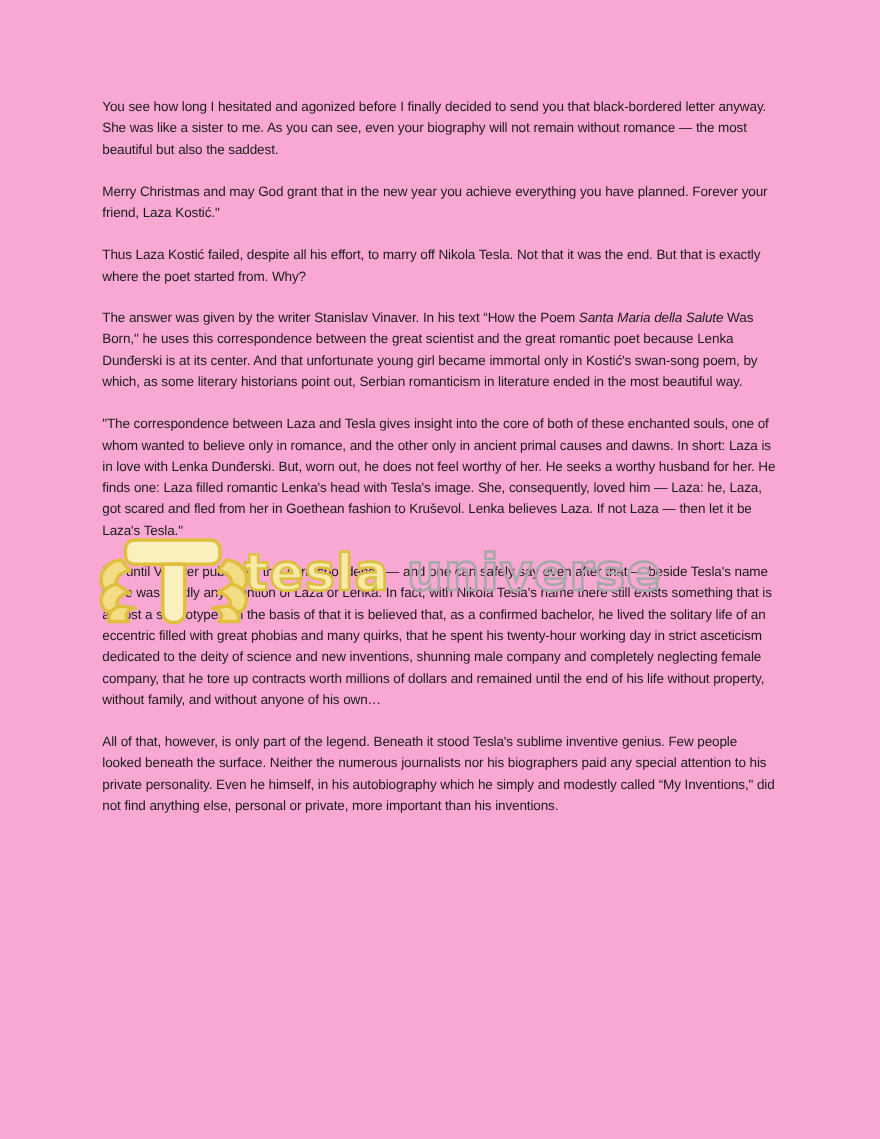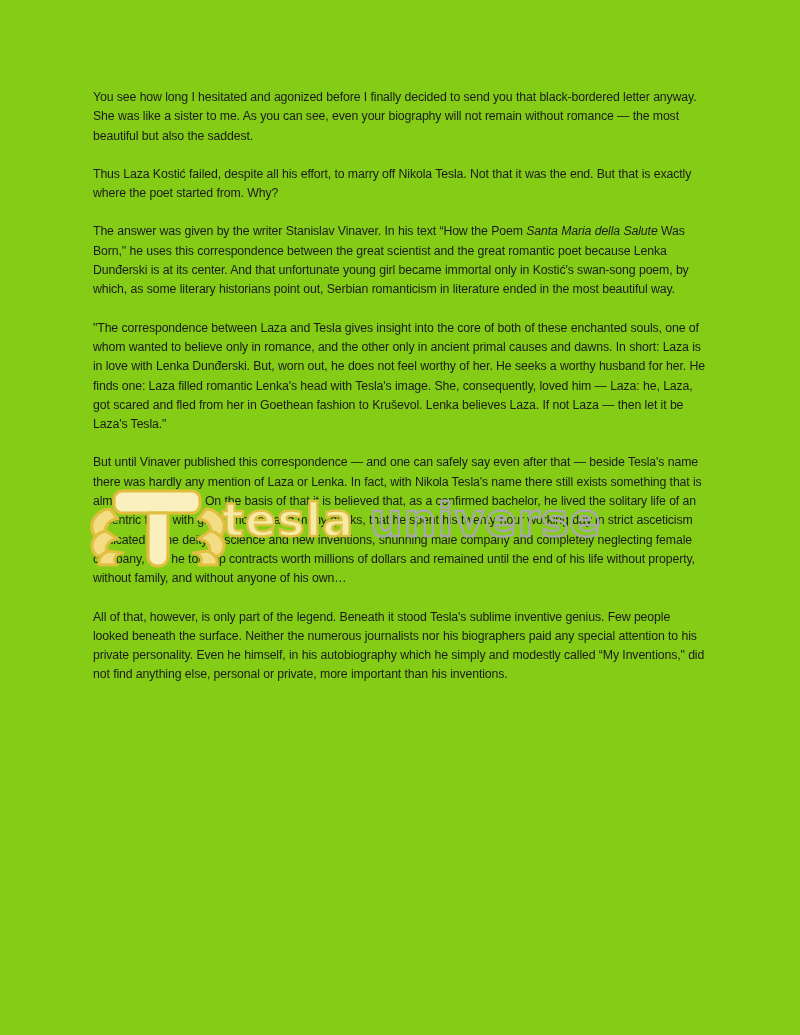--- a/index.html
+++ b/index.html
@@ -4,21 +4,21 @@
 <style>
   html, body {
     margin: 0;
     padding: 0;
     background: #ffffff;
   }
   .page {
     position: relative;
     width: 800px;
     height: 1035px;
-    background: #84cc16;
+    background: #f9a8d4;
     overflow: hidden;
     font-family: "Liberation Sans", sans-serif;
   }
   .doc-body {
     position: absolute;
     left: 93px;
     top: 88px;
     width: 616px;
   }
   .para {
@@ -64,20 +64,21 @@
 </head>
 <body>
 
 <div class="page">
 
   <div class="doc-body">
 
     <p class="para">You see how long I hesitated and agonized before I finally decided to send you that black-bordered letter anyway. She was like a sister to me. As you can see, even your biography will not remain without romance — the most beautiful but also the saddest.</p>
 
 
+    <p class="para">Merry Christmas and may God grant that in the new year you achieve everything you have planned. Forever your friend, Laza Kostić."</p>
 
     <p class="para">Thus Laza Kostić failed, despite all his effort, to marry off Nikola Tesla. Not that it was the end. But that is exactly where the poet started from. Why?</p>
 
     <p class="para">
       <span>The answer was given by the writer Stanislav Vinaver. In his text “How the Poem </span><em>Santa Maria della Salute</em><span> Was Born," he uses this correspondence between the great scientist and the great romantic poet because Lenka Dunđerski is at its center. And that unfortunate young girl became immortal only in Kostić's swan-song poem, by which, as some literary historians point out, Serbian romanticism in literature ended in the most beautiful way.</span>
     </p>
 
 
     <p class="para">"The correspondence between Laza and Tesla gives insight into the core of both of these enchanted souls, one of whom wanted to believe only in romance, and the other only in ancient primal causes and dawns. In short: Laza is in love with Lenka Dunđerski. But, worn out, he does not feel worthy of her. He seeks a worthy husband for her. He finds one: Laza filled romantic Lenka's head with Tesla's image. She, consequently, loved him — Laza: he, Laza, got scared and fled from her in Goethean fashion to Kruševol. Lenka believes Laza. If not Laza — then let it be Laza's Tesla."</p>
 

